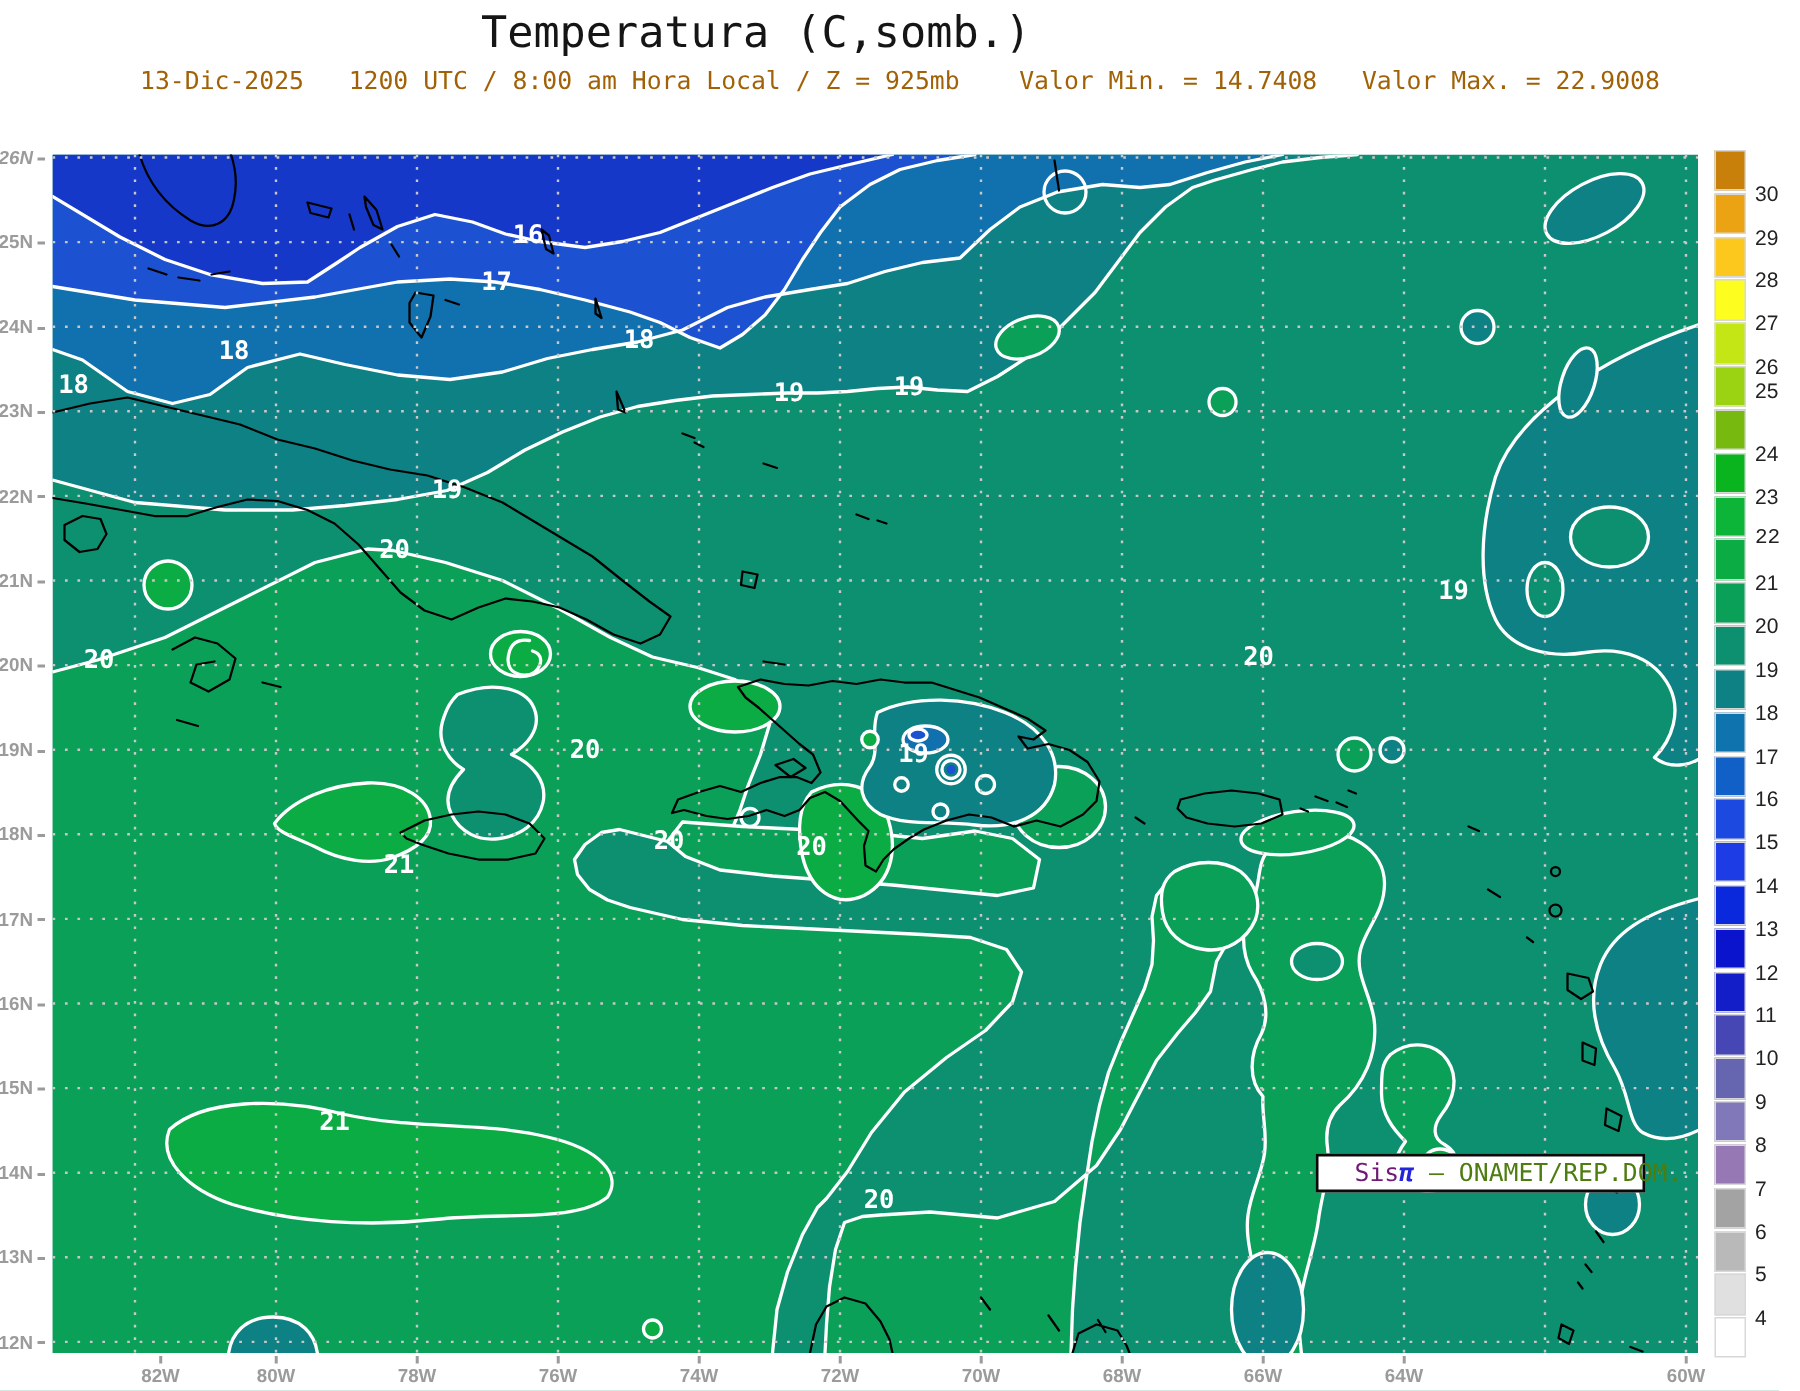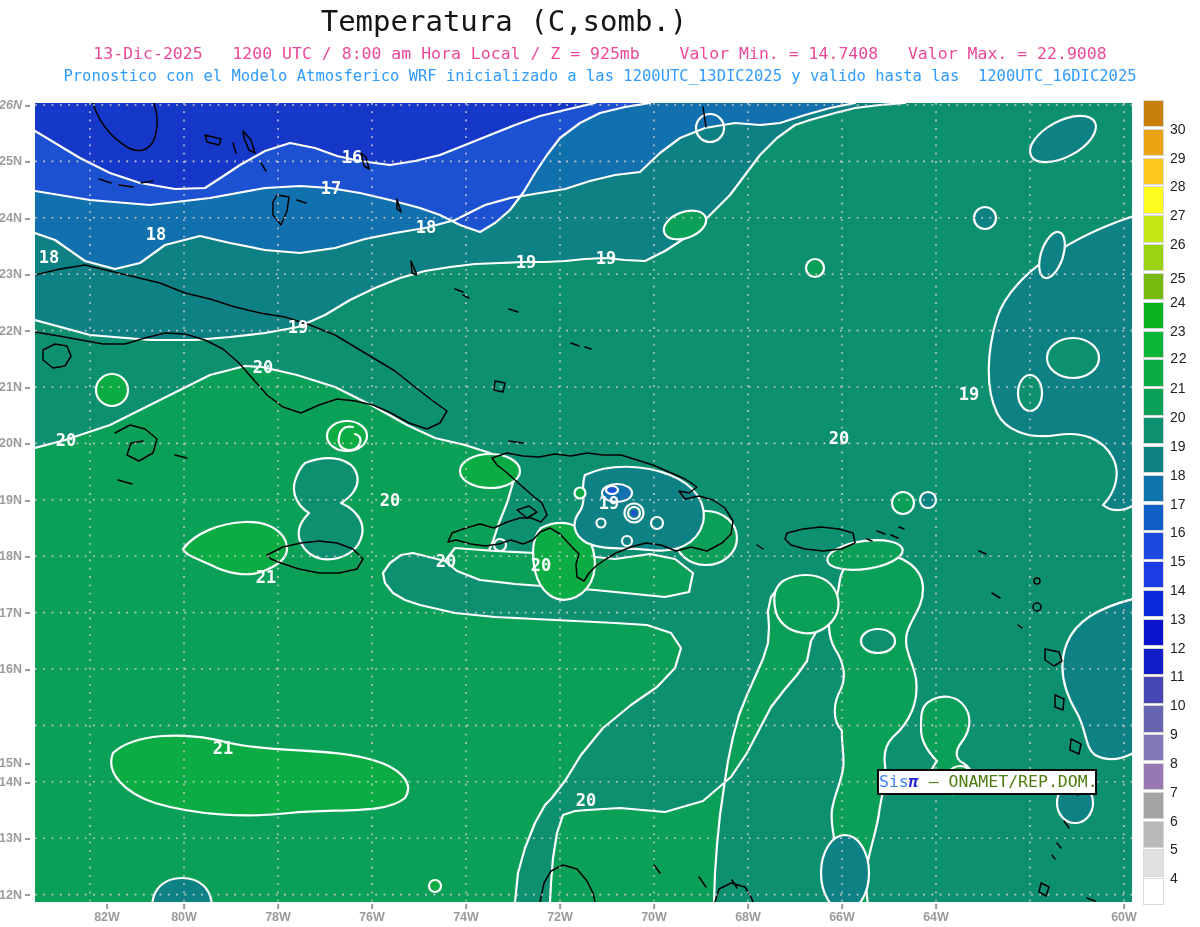--- a/index.html
+++ b/index.html
@@ -1,54 +1,53 @@
 <!DOCTYPE html>
 <html><head>
 <meta charset="utf-8">
 <style>
   html,body{margin:0;padding:0;background:#fff;}
   .page{position:relative;width:1200px;height:927px;background:#ffffff;overflow:hidden;
         font-family:"DejaVu Sans Mono",monospace;}
   .title{position:absolute;top:4px;left:0;width:1008px;text-align:center;
          font-size:29px;color:#151515;letter-spacing:0px;white-space:pre;}
   .sub1{position:absolute;top:44px;left:0;width:1200px;text-align:center;
-        font-size:16.5px;color:#ec4899;white-space:pre;}
+        font-size:16.5px;color:#a16207;white-space:pre;}
   .sub2{position:absolute;top:67px;left:0;width:1200px;text-align:center;
         font-size:15.5px;color:#2e9bff;white-space:pre;}
   .mapwrap{position:absolute;left:35px;top:103px;width:1097px;height:799px;}
   svg{display:block;}
   .ctr{fill:none;stroke:#ffffff;stroke-width:2.2;stroke-linejoin:round;stroke-linecap:round;}
   .coast{fill:none;stroke:#000000;stroke-width:1.5;stroke-linejoin:round;stroke-linecap:round;}
   .latlab{position:absolute;right:1170px;transform:translateY(-50%);
           font-family:"Liberation Sans",sans-serif;font-size:12.5px;font-weight:bold;color:#9b9b9b;
           white-space:nowrap;}
   .latlab::after{content:"";display:inline-block;width:5px;height:2px;background:#9b9b9b;
           margin-left:3px;vertical-align:middle;}
   .lonlab{position:absolute;top:904px;transform:translateX(-50%);text-align:center;
           font-family:"Liberation Sans",sans-serif;font-size:12.5px;font-weight:bold;color:#9b9b9b;}
   .lonlab::before{content:"";display:block;width:2px;height:5px;background:#9b9b9b;margin:0 auto 1px;}
   #colorbar{position:absolute;left:1143px;top:100px;width:21px;height:807px;}
   .cbseg{position:absolute;left:0;width:21px;box-sizing:border-box;border:1px solid #d8d8d8;}
   .cblab{position:absolute;left:1170px;transform:translateY(-50%);
          font-family:"Liberation Sans",sans-serif;font-size:14px;color:#222;}
   .attr{position:absolute;left:877px;top:769px;width:216px;height:22px;background:#fff;
         border:2px solid #0a0a0a;text-align:center;font-size:16.5px;line-height:22px;white-space:pre;}
-  .attr .sis{color:#3b82f6;}
+  .attr .sis{color:#701a75;margin-left:24px;}
   .attr .pi{color:#2525d8;font-style:italic;font-weight:bold;}
   .attr .rest{color:#4d7c0f;}
   .clab{font-family:"DejaVu Sans Mono",monospace;font-size:17px;font-weight:bold;fill:#ffffff;}
 </style>
 </head>
 <body>
 
 <div class="page">
 
   <div class="title">Temperatura (C,somb.)</div>
   <div class="sub1">13-Dic-2025   1200 UTC / 8:00 am Hora Local / Z = 925mb    Valor Min. = 14.7408   Valor Max. = 22.9008</div>
-  <div class="sub2">Pronostico con el Modelo Atmosferico WRF inicializado a las 1200UTC_13DIC2025 y valido hasta las  1200UTC_16DIC2025</div>
 
   <div class="mapwrap">
     <svg id="mapsvg" width="1097" height="799" viewBox="0 0 1097 799" preserveAspectRatio="none" xmlns="http://www.w3.org/2000/svg">
 
       <rect x="0" y="0" width="1097" height="799" fill="#0d9070"></rect>
 
       <path d="M0,345 L30,337 75,322 125,297 175,272 210,263 227,264 262,272 300,284 338,303 372,322 400,335 430,342 455,350 472,362 478,380 472,400 464,420 458,438 452,452 446,458 428,456 410,458 394,454 378,450 366,452 355,460 348,470 350,480 358,490 370,497 385,502 420,510 460,514 500,516 540,518 580,520 612,522 636,530 646,545 640,565 622,584 596,602 568,625 546,652 530,678 516,696 510,702 500,720 490,745 483,770 480,799 L0,799 Z" fill="#0aa058"></path>
 
       <path d="M515,799 L516,780 518,755 522,730 528,712 540,708 552,707 585,705 630,709 668,698 696,674 712,650 724,627 736,604 750,586 762,572 772,558 776,538 784,524 786,508 780,494 768,484 754,480 744,484 736,494 733,508 734,524 733,540 728,556 720,574 712,592 704,612 698,634 693,658 689,684 685,712 682,742 680,770 679,799 Z" fill="#0aa058"></path>
 
@@ -208,21 +207,21 @@
       <span class="latlab" style="top: 161.4px;">25N</span>
       <span class="latlab" style="top: 217.8px;">24N</span>
       <span class="latlab" style="top: 274.2px;">23N</span>
       <span class="latlab" style="top: 330.6px;">22N</span>
       <span class="latlab" style="top: 387px;">21N</span>
       <span class="latlab" style="top: 443.4px;">20N</span>
       <span class="latlab" style="top: 499.8px;">19N</span>
       <span class="latlab" style="top: 556.2px;">18N</span>
       <span class="latlab" style="top: 612.6px;">17N</span>
       <span class="latlab" style="top: 669px;">16N</span>
-      <span class="latlab" style="top: 725.4px; margin-top: 38px;">15N</span>
+      <span class="latlab" style="top: 725.4px;">15N</span>
       <span class="latlab" style="top: 781.8px;">14N</span>
       <span class="latlab" style="top: 838.2px;">13N</span>
       <span class="latlab" style="top: 894.6px;">12N</span>
     </div>
   <div id="lon-axis">
       <span class="lonlab" style="left: 107px;">82W</span>
       <span class="lonlab" style="left: 184px;">80W</span>
       <span class="lonlab" style="left: 278px;">78W</span>
       <span class="lonlab" style="left: 372px;">76W</span>
       <span class="lonlab" style="left: 466px;">74W</span>
@@ -264,21 +263,21 @@
       <div class="cbseg" style="top: 720.536px; height: 27.3214px; background: rgb(185, 185, 185);"></div>
       <div class="cbseg" style="top: 749.357px; height: 27.3214px; background: rgb(224, 224, 224);"></div>
       <div class="cbseg" style="top: 778.179px; height: 27.3214px; background: rgb(255, 255, 255);"></div>
     </div>
   <div id="cb-labels">
       <span class="cblab" style="top: 128.821px;">30</span>
       <span class="cblab" style="top: 157.643px;">29</span>
       <span class="cblab" style="top: 186.464px;">28</span>
       <span class="cblab" style="top: 215.286px;">27</span>
       <span class="cblab" style="top: 244.107px;">26</span>
-      <span class="cblab" style="top: 278px;">25</span>
+      <span class="cblab" style="top: 260px;">25</span>
       <span class="cblab" style="top: 301.75px;">24</span>
       <span class="cblab" style="top: 330.571px;">23</span>
       <span class="cblab" style="top: 359.393px; font-family: Liberation Mono, monospace;">22</span>
       <span class="cblab" style="top: 388.214px;">21</span>
       <span class="cblab" style="top: 417.036px;">20</span>
       <span class="cblab" style="top: 445.857px;">19</span>
       <span class="cblab" style="top: 474.679px;">18</span>
       <span class="cblab" style="top: 503.5px;">17</span>
       <span class="cblab" style="top: 532.321px;">16</span>
       <span class="cblab" style="top: 561.143px;">15</span>

